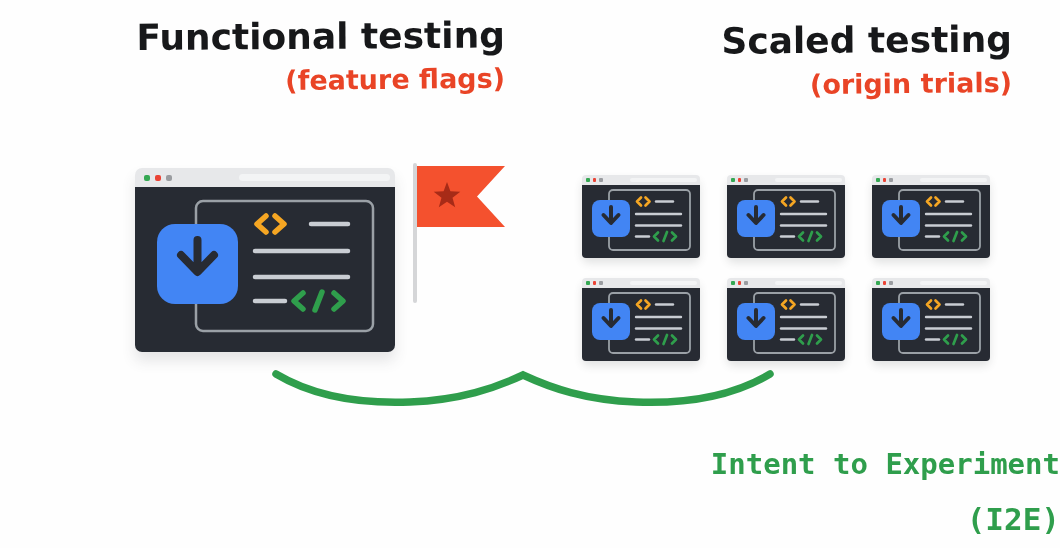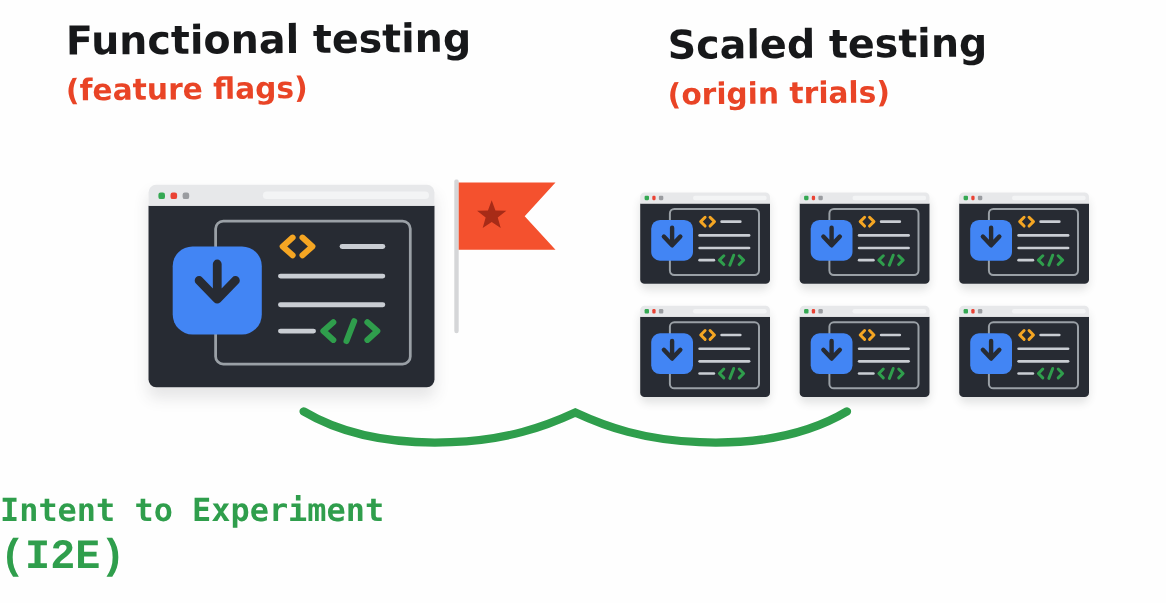--- a/index.html
+++ b/index.html
@@ -1,20 +1,20 @@
 <!DOCTYPE html>
 <html style="--handwriting_black: #17181a; --handwriting_red: #e94426; --caption_green: #2f9e4c; --wave_green: #2f9e4c; --window_body: #272b33; --window_titlebar: #e7e8ea; --address_bar: #f3f4f5; --dot_green: #35a853; --dot_red: #ea4335; --dot_gray: #9a9ca0; --panel_outline: #9aa0a6; --text_line_gray: #c9cdd3; --download_blue: #4285f4; --code_yellow: #f5a623; --code_green: #2f9e4c; --flag_orange: #f4512e; --flag_star: #a72b17; --flag_pole: #d5d6d8;"><head>
 <meta charset="utf-8">
 <style>
   html,body{margin:0;padding:0;background:#fff;}
   .canvas{position:relative;width:1060px;height:548px;background:#fefefe;overflow:hidden;
           font-family:"DejaVu Sans",sans-serif;margin:0 auto;}
 
   
-  .col-header{position:absolute;text-align:left;}
+  .col-header{position:absolute;text-align:right;}
   .col-header.left{left:60px;top:16px;width:445px;}
   .col-header.right{left:607px;top:20px;width:405px;}
   .hand-title{font-size:36px;font-weight:bold;color:var(--handwriting_black);
               letter-spacing:0px;transform:rotate(-0.4deg);}
   .hand-sub{font-size:27px;font-weight:bold;color:var(--handwriting_red);
             margin-top:8px;transform:rotate(-0.6deg);}
 
   
   .browser{position:absolute;border-radius:7px;
            box-shadow:0 9px 14px rgba(60,64,67,.13);}
@@ -60,25 +60,25 @@
   
   .flag-wrap{position:absolute;left:409px;top:163px;}
 
   
   .scaled-grid{position:absolute;left:582px;top:175px;
                display:grid;grid-template-columns:repeat(3,118px);
                column-gap:27px;row-gap:20px;}
 
   
   .wave-wrap{position:absolute;left:258px;top:362px;}
-  .caption{position:absolute;left:0;right:0;top:447px;text-align:left;
+  .caption{position:absolute;left:0;right:0;top:447px;text-align:right;
            font-family:"DejaVu Sans Mono","Liberation Mono",monospace;
            font-weight:bold;color:var(--caption_green);}
   .caption .line1{font-size:29px;}
-  .caption .line2{font-size:38px;margin-top:4px;font-family:Liberation Mono, monospace;}
+  .caption .line2{font-size:31px;margin-top:20px;}
 </style>
 </head>
 <body>
 
 <div class="canvas">
 
   <div class="col-header left">
     <div class="hand-title">Functional testing</div>
     <div class="hand-sub">(feature flags)</div>
   </div>

